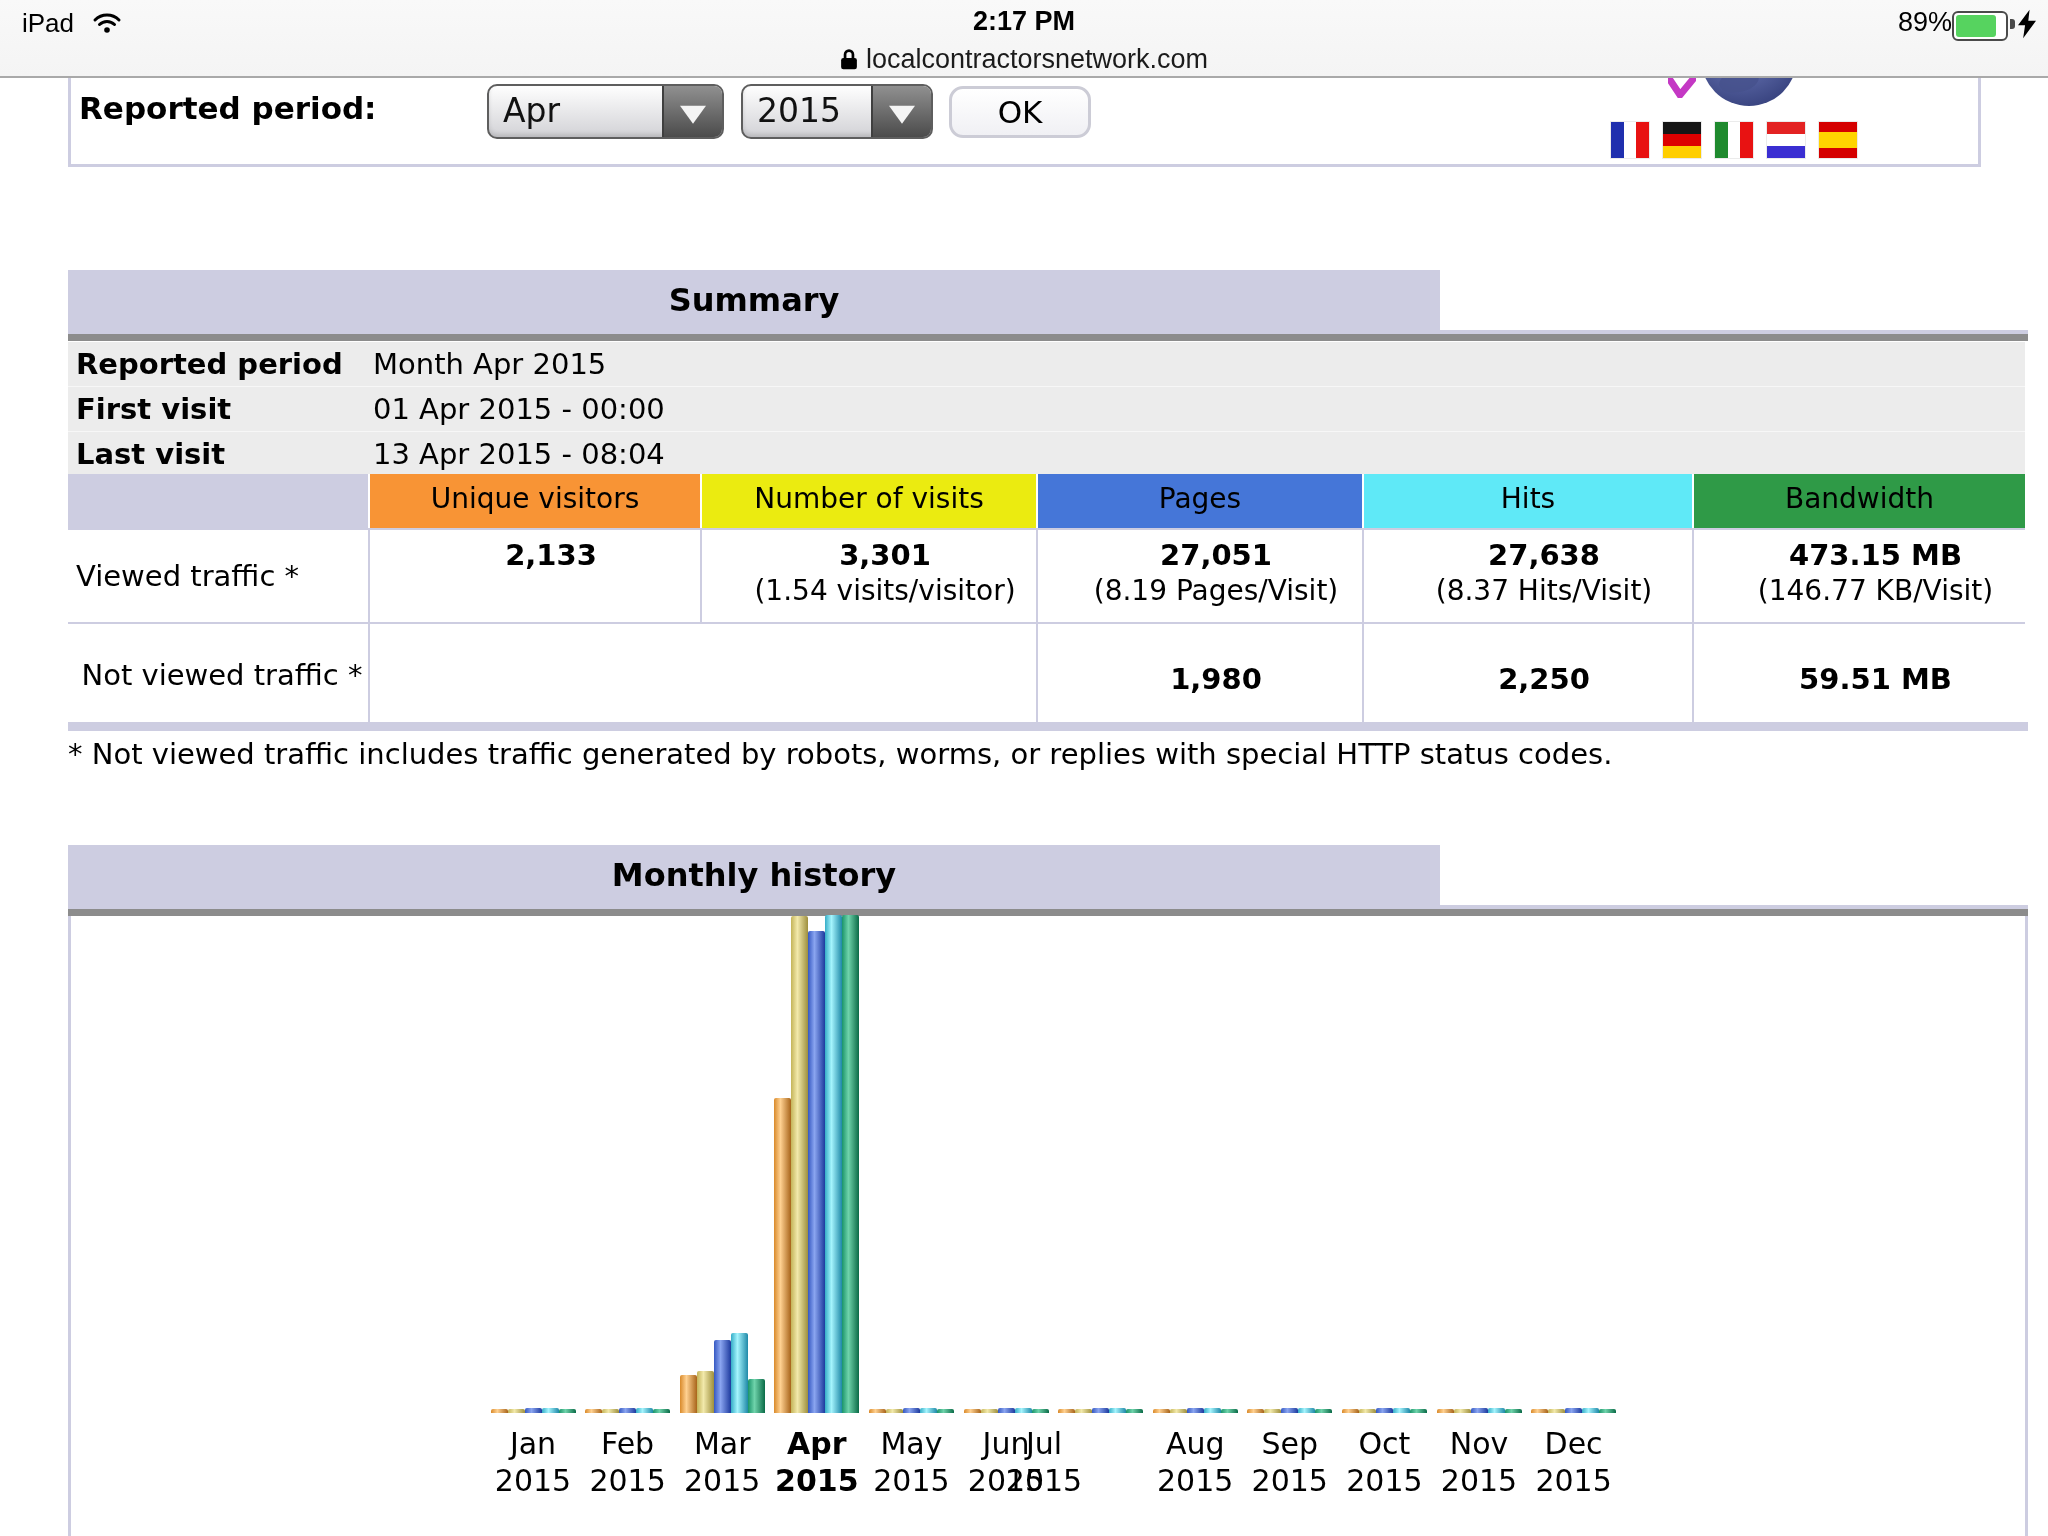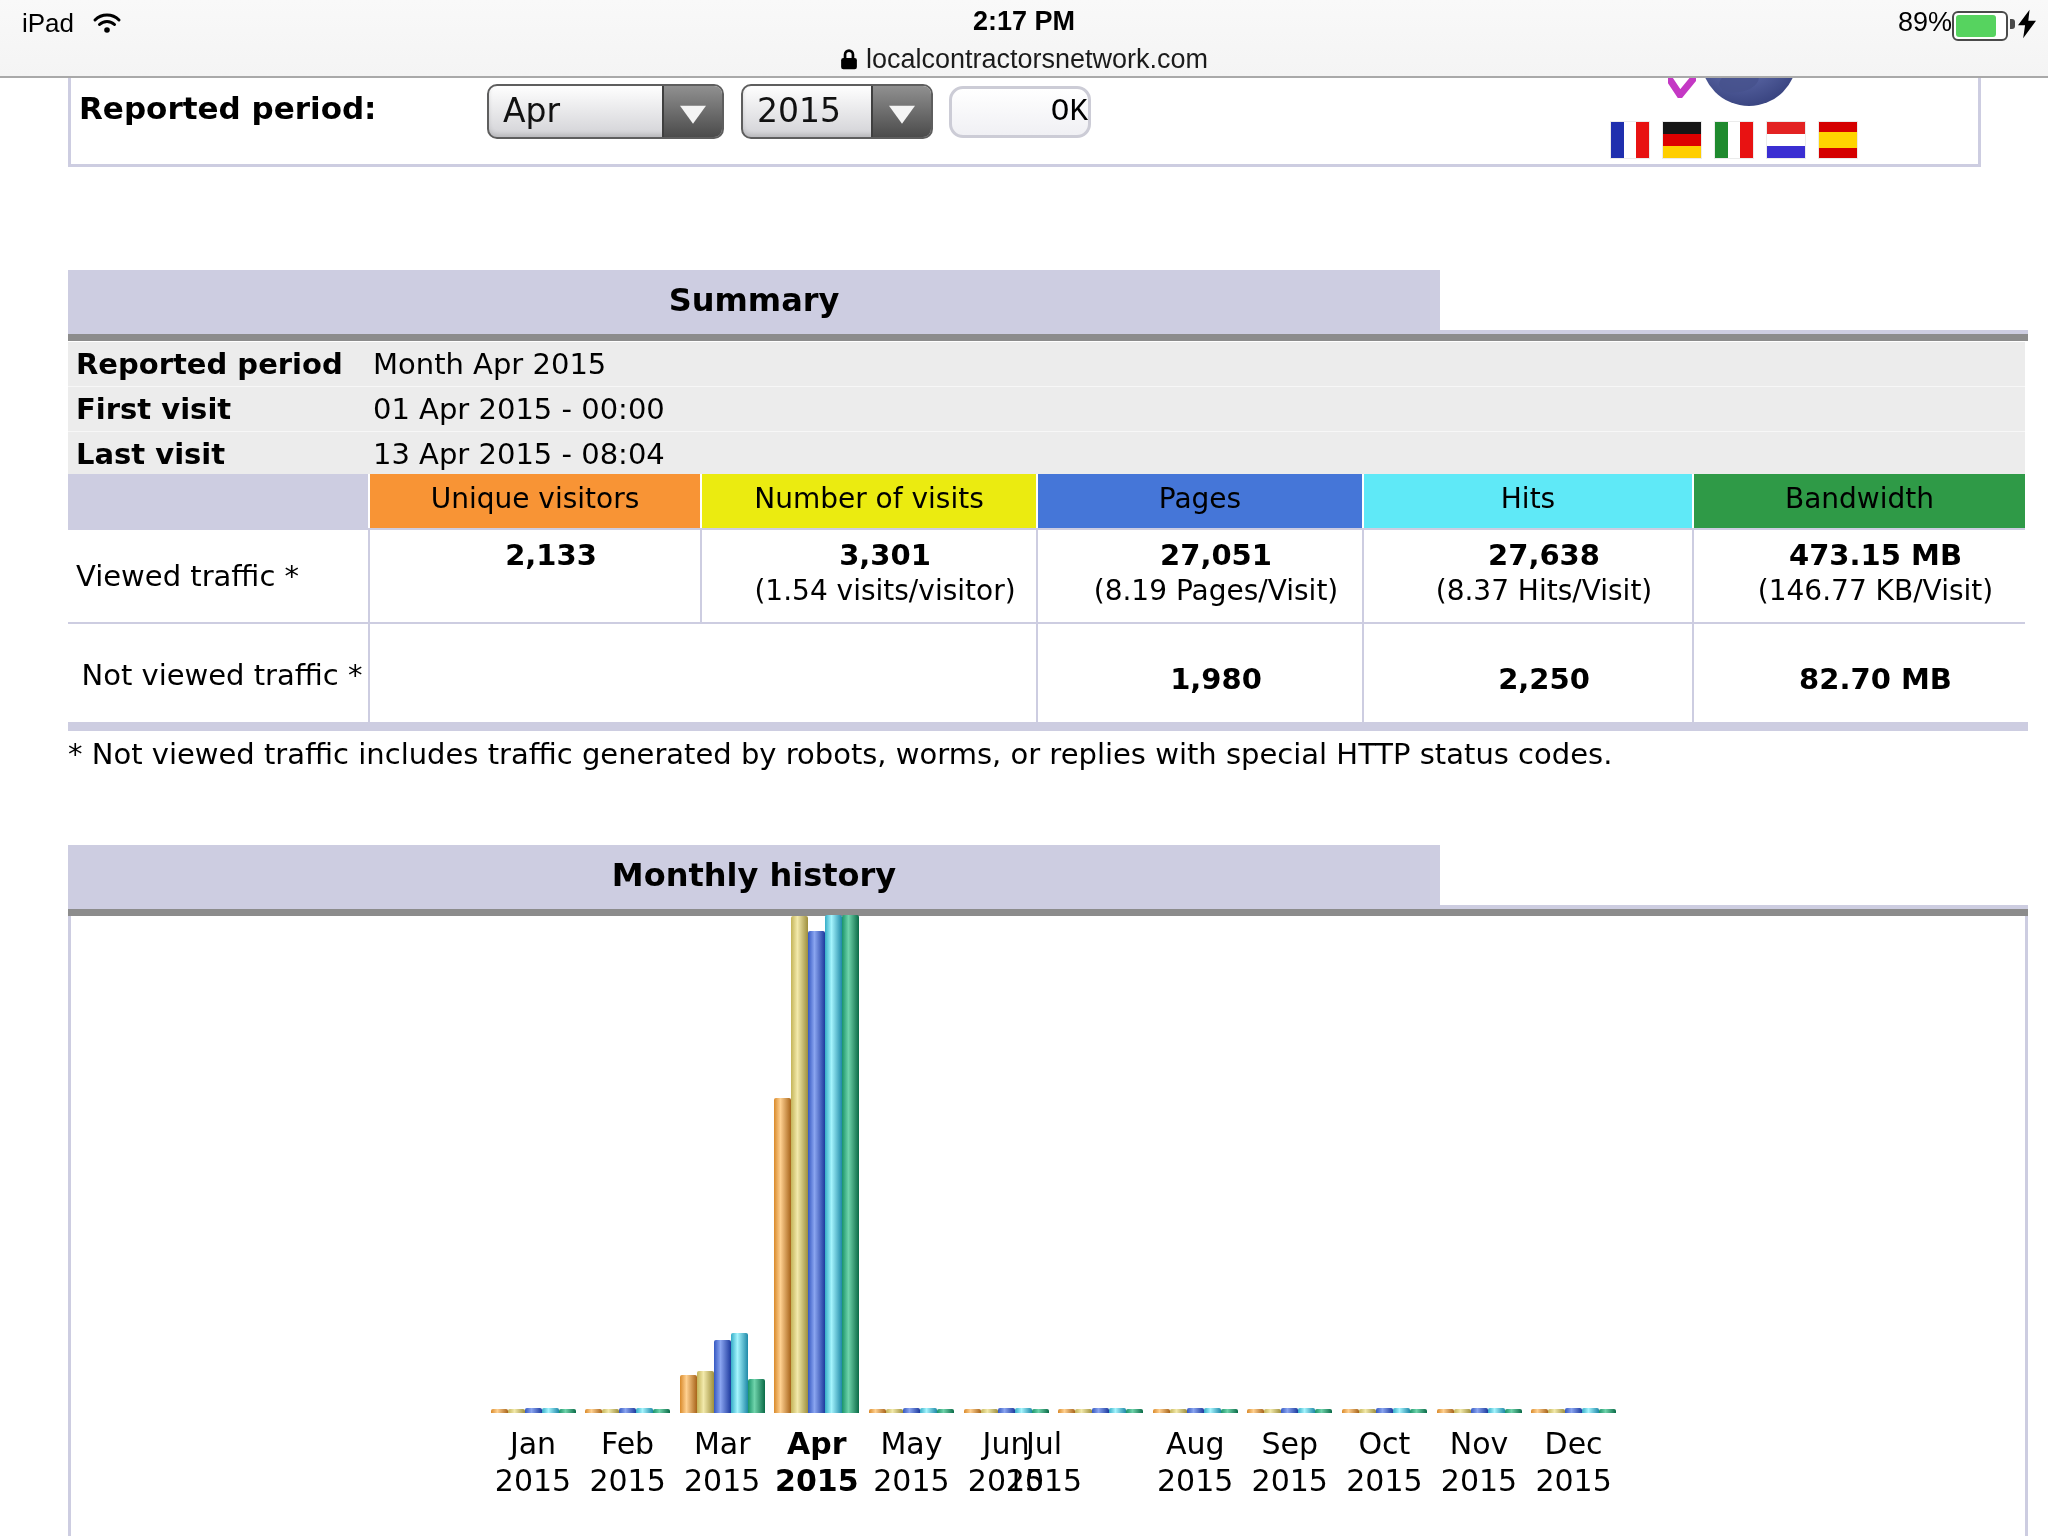--- a/index.html
+++ b/index.html
@@ -34,21 +34,21 @@
   .ios-select .val{position:absolute;left:14px;top:5px;font-size:33px;color:#111;}
   .ios-select .dd{position:absolute;right:0;top:0;bottom:0;width:58px;
                   background:linear-gradient(#909090,#4b4b4b);border-left:2px solid #3f3f3f;}
   .ios-select .tri{position:absolute;left:50%;top:50%;transform:translate(-50%,-35%);
                    width:0;height:0;border-left:13px solid transparent;border-right:13px solid transparent;
                    border-top:18px solid #f4f4f4;}
   .sel-month{left:416px;top:6px;width:233px;}
   .sel-year{left:670px;top:6px;width:188px;}
   .ok-btn{position:absolute;left:878px;top:8px;width:136px;height:46px;border:3px solid #ccccd6;
           border-radius:14px;background:linear-gradient(#ffffff,#f0f0f4);
-          font-size:31px;text-align:right;line-height:46px;cursor:pointer;font-family:Liberation Mono, monospace;}
+          font-size:31px;text-align:center;line-height:46px;cursor:pointer;}
   .globe{position:absolute;left:1630px;top:-68px;width:96px;height:96px;border-radius:50%;
          background:radial-gradient(circle at 42% 32%, #7d89c4 0%, #55619f 45%, #3c4783 75%, #333d72 100%);}
   .globe-land{position:absolute;left:1648px;top:-8px;width:40px;height:22px;border-radius:50%;
               background:#46518c;opacity:.8;transform:rotate(-12deg);}
   .swoosh{position:absolute;left:1597px;top:0px;}
   .flagrow{position:absolute;left:1540px;top:44px;display:flex;gap:14px;}
   .flag{width:38px;height:36px;box-shadow:0 0 0 1px rgba(0,0,0,.08);}
   .flag-france{background:linear-gradient(90deg,#1f2fae 0 33.4%,#ffffff 33.4% 66.6%,#e81212 66.6% 100%);}
   .flag-germany{background:linear-gradient(#161616 0 33.4%,#dd0000 33.4% 66.6%,#ffce00 66.6% 100%);}
   .flag-italy{background:linear-gradient(90deg,#1f8a2e 0 33.4%,#ffffff 33.4% 66.6%,#e81212 66.6% 100%);}
@@ -209,21 +209,21 @@
 
     <div class="cell row2 rowlabel">Not viewed traffic *</div>
     <div class="cell row2 merged"></div>
     <div class="cell row2">
       <div class="main">1,980</div>
     </div>
     <div class="cell row2">
       <div class="main">2,250</div>
     </div>
     <div class="cell row2">
-      <div class="main">82.70 MB</div>
+      <div class="main">59.51 MB</div>
     </div>
   </div>
   <div class="tbl-bottom"></div>
 
   <div class="footnote">* Not viewed traffic includes traffic generated by robots, worms, or replies with special HTTP status codes.</div>
 
   <div class="band" style="top:845px;">Monthly history</div>
   <div class="rule" style="top:905px;">
       <div class="lav"></div>
       <div class="gry"></div>

